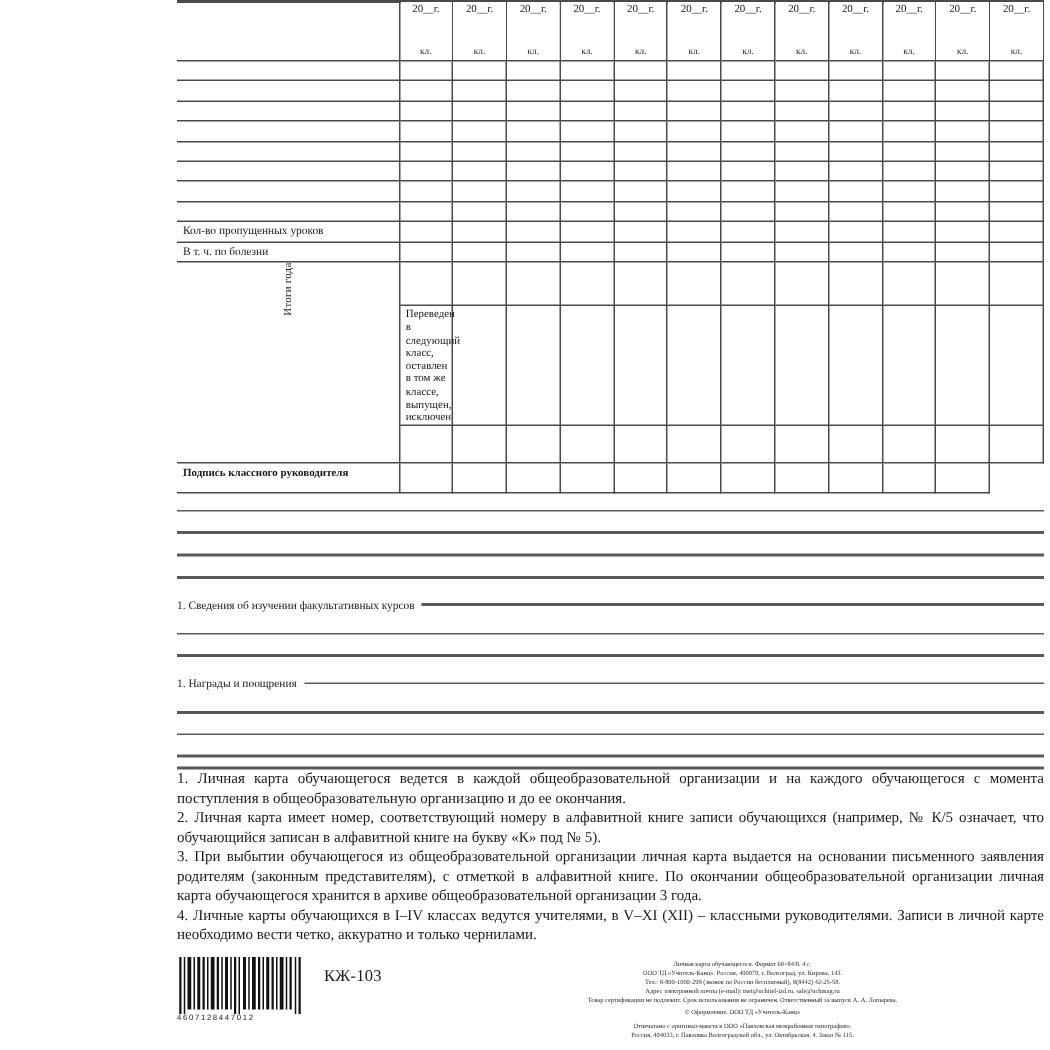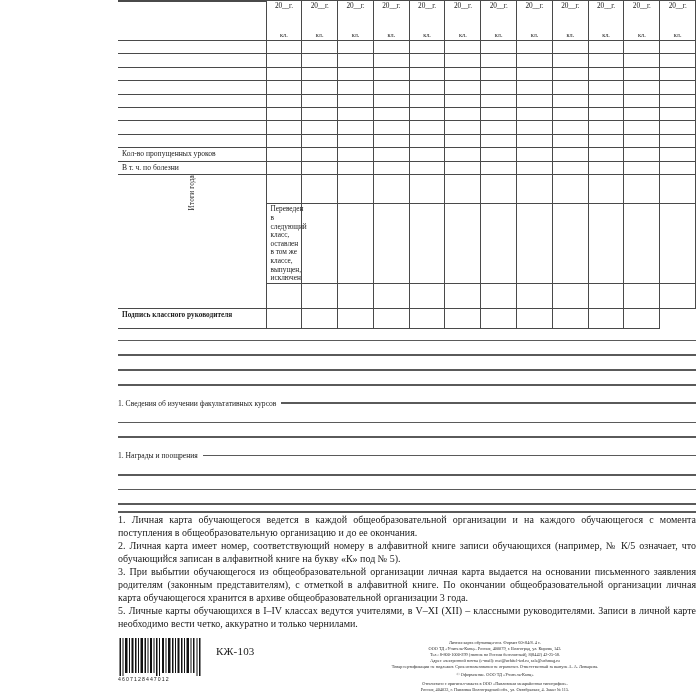--- a/index.html
+++ b/index.html
@@ -485,21 +485,21 @@
     <div class="rule-line"></div>
     <div class="rule-line"></div>
     <div class="rule-line" style="margin-bottom:6px"></div>
   </div>
 
   <div>
     <div class="instr-rule"></div>
     <p class="instr-p">1. Личная карта обучающегося ведется в каждой общеобразовательной организации и на каждого обучающегося с момента поступления в общеобразовательную организацию и до ее окончания.</p>
     <p class="instr-p">2. Личная карта имеет номер, соответствующий номеру в алфавитной книге записи обучающихся (например, № К/5 означает, что обучающийся записан в алфавитной книге на букву «К» под № 5).</p>
     <p class="instr-p">3. При выбытии обучающегося из общеобразовательной организации личная карта выдается на основании письменного заявления родителям (законным представителям), с отметкой в алфавитной книге. По окончании общеобразовательной организации личная карта обучающегося хранится в архиве общеобразовательной организации 3 года.</p>
-    <p class="instr-p">5. Личные карты обучающихся в I–IV классах ведутся учителями, в V–XI (XII) – классными руководителями. Записи в личной карте необходимо вести четко, аккуратно и только чернилами.</p>
+    <p class="instr-p">4. Личные карты обучающихся в I–IV классах ведутся учителями, в V–XI (XII) – классными руководителями. Записи в личной карте необходимо вести четко, аккуратно и только чернилами.</p>
   </div>
 
   <div class="footer">
     <div class="barcode-wrap">
       <svg class="barcode" viewBox="0 0 168 76" preserveAspectRatio="none">
         <rect x="0" y="0" width="168" height="76" fill="#ffffff"></rect>
         <g fill="#111111">
           <rect x="3" y="0" width="3" height="76"></rect>
             <rect x="9" y="0" width="2" height="76"></rect>
           <rect x="14" y="0" width="5" height="70"></rect>

